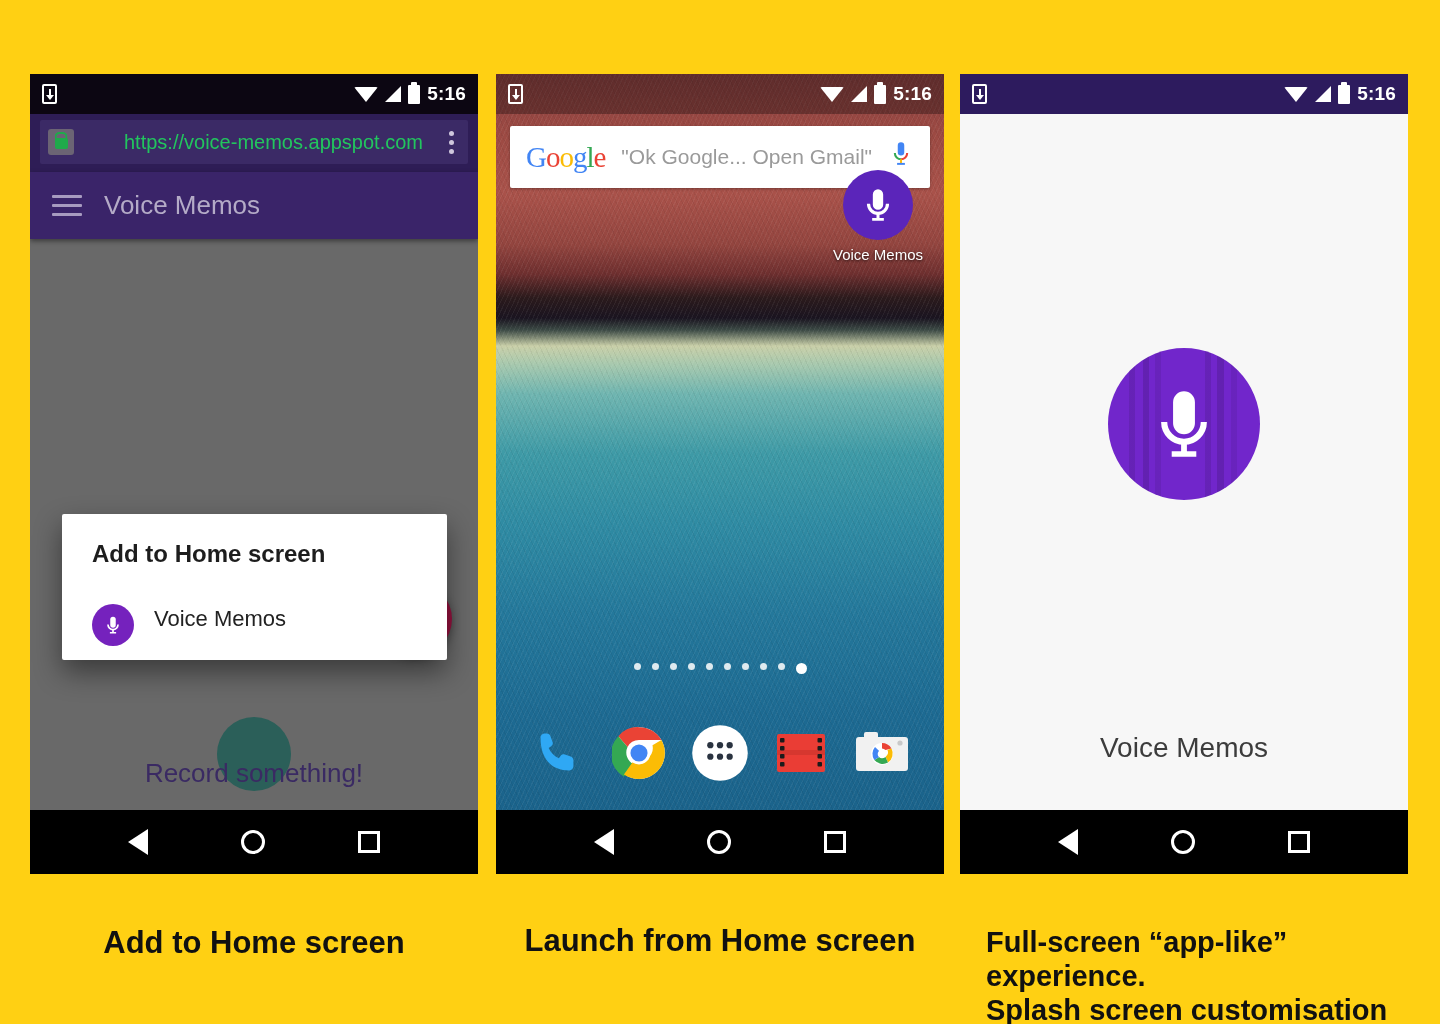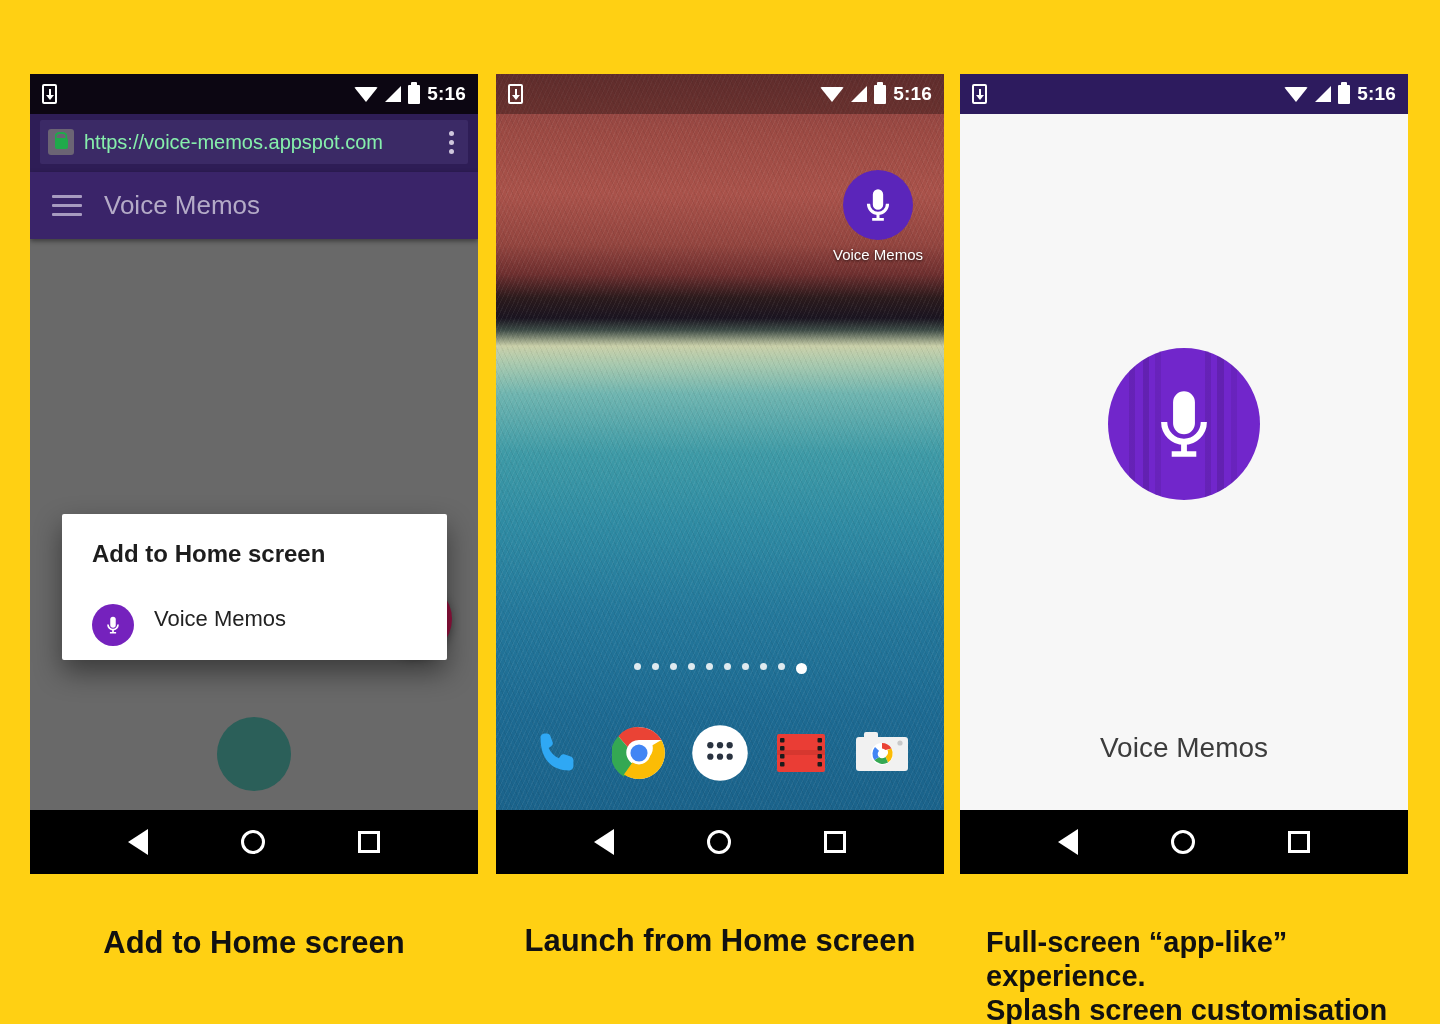--- a/index.html
+++ b/index.html
@@ -82,22 +82,23 @@
   .lock-body {
     width: 13px; height: 11px; background: #1faa4b; border-radius: 2px;
     position: relative; margin-top: 3px;
   }
   .lock-body::before {
     content: ""; position: absolute; left: 50%; top: -6px; transform: translateX(-50%);
     width: 9px; height: 8px; border: 2px solid #1faa4b;
     border-bottom: none; border-radius: 5px 5px 0 0;
   }
   .url-text {
-    color: #86efac; font-size: 20px; white-space: nowrap; overflow: hidden;
+    color: #22c55e; font-size: 20px; white-space: nowrap; overflow: hidden;
     flex: 1;
+    margin-left: 40px;
   }
   .kebab { width: 22px; display: flex; flex-direction: column; align-items: center; gap: 4px; flex: none; }
   .kebab i { width: 5px; height: 5px; border-radius: 50%; background: #cfc7dd; display:block; }
 
   
   .appbar {
     background: #3a2469; height: 67px;
     display: flex; align-items: center; gap: 22px; padding: 0 22px;
     box-shadow: 0 2px 5px rgba(0,0,0,.45);
     position: relative; z-index: 3;
@@ -305,20 +306,21 @@
         <span class="hamburger">
             <i></i>
             <i></i>
             <i></i>
           </span>
         <span class="appbar-title">Voice Memos</span>
       </div>
 
       <div class="scrim-body">
         <div class="behind-graphic"></div>
+        <div class="record-text">Record something!</div>
         <div class="fab">
           <span class="fab-plus"></span>
         </div>
 
         <div class="dialog">
           <div class="dialog-title">Add to Home screen</div>
           <div class="dialog-row">
             <span class="mic-badge">
               <svg width="22" height="22" viewBox="0 0 24 24" aria-hidden="true">
                 <path fill="#ffffff" d="M12 3a3 3 0 0 1 3 3v6a3 3 0 0 1-6 0V6a3 3 0 0 1 3-3z"></path>
@@ -352,20 +354,33 @@
             <span class="ic-download"></span>
           </div>
           <div class="sb-right">
             <span class="ic-wifi"></span>
             <span class="ic-signal"></span>
             <span class="ic-battery"></span>
             <span class="sb-time">5:16</span>
           </div>
         </div>
 
+        <div class="searchbar" style="top:52px;">
+          <span class="google-logo"><span class="g1">G</span><span class="o1">o</span><span class="o2">o</span><span class="g2">g</span><span class="l">l</span><span class="e">e</span></span>
+          <span class="search-hint">"Ok Google... Open Gmail"</span>
+          <span class="mic-color">
+            <svg width="26" height="30" viewBox="0 0 24 26" aria-hidden="true">
+              <path fill="#4285F4" d="M12 1.2a3 3 0 0 1 3 3v6.3a3 3 0 0 1-6 0V4.2a3 3 0 0 1 3-3z"></path>
+              <path fill="none" stroke="#34A853" stroke-width="1.9" d="M6.3 11.2a5.7 5.7 0 0 0 5.7 5.7"></path>
+              <path fill="none" stroke="#EA4335" stroke-width="1.9" d="M17.7 11.2a5.7 5.7 0 0 1-5.7 5.7"></path>
+              <path fill="#FBBC05" d="M11.1 16.9h1.8v3.6h-1.8z"></path>
+              <path fill="#4285F4" d="M8.4 20.3h7.2v1.8H8.4z"></path>
+            </svg>
+          </span>
+        </div>
 
         <div class="home-icon">
           <span class="home-icon-circle">
             <svg width="40" height="40" viewBox="0 0 24 24" aria-hidden="true">
               <path fill="#ffffff" d="M12 2.6a3.1 3.1 0 0 1 3.1 3.1v6.1a3.1 3.1 0 1 1-6.2 0V5.7A3.1 3.1 0 0 1 12 2.6z"></path>
               <path fill="none" stroke="#ffffff" stroke-width="1.9" d="M6.3 11.3a5.7 5.7 0 0 0 11.4 0"></path>
               <path fill="#ffffff" d="M11.1 17h1.8v3.1h-1.8zM8.5 19.8h7v1.7h-7z"></path>
             </svg>
           </span>
           <span class="home-icon-label">Voice Memos</span>

